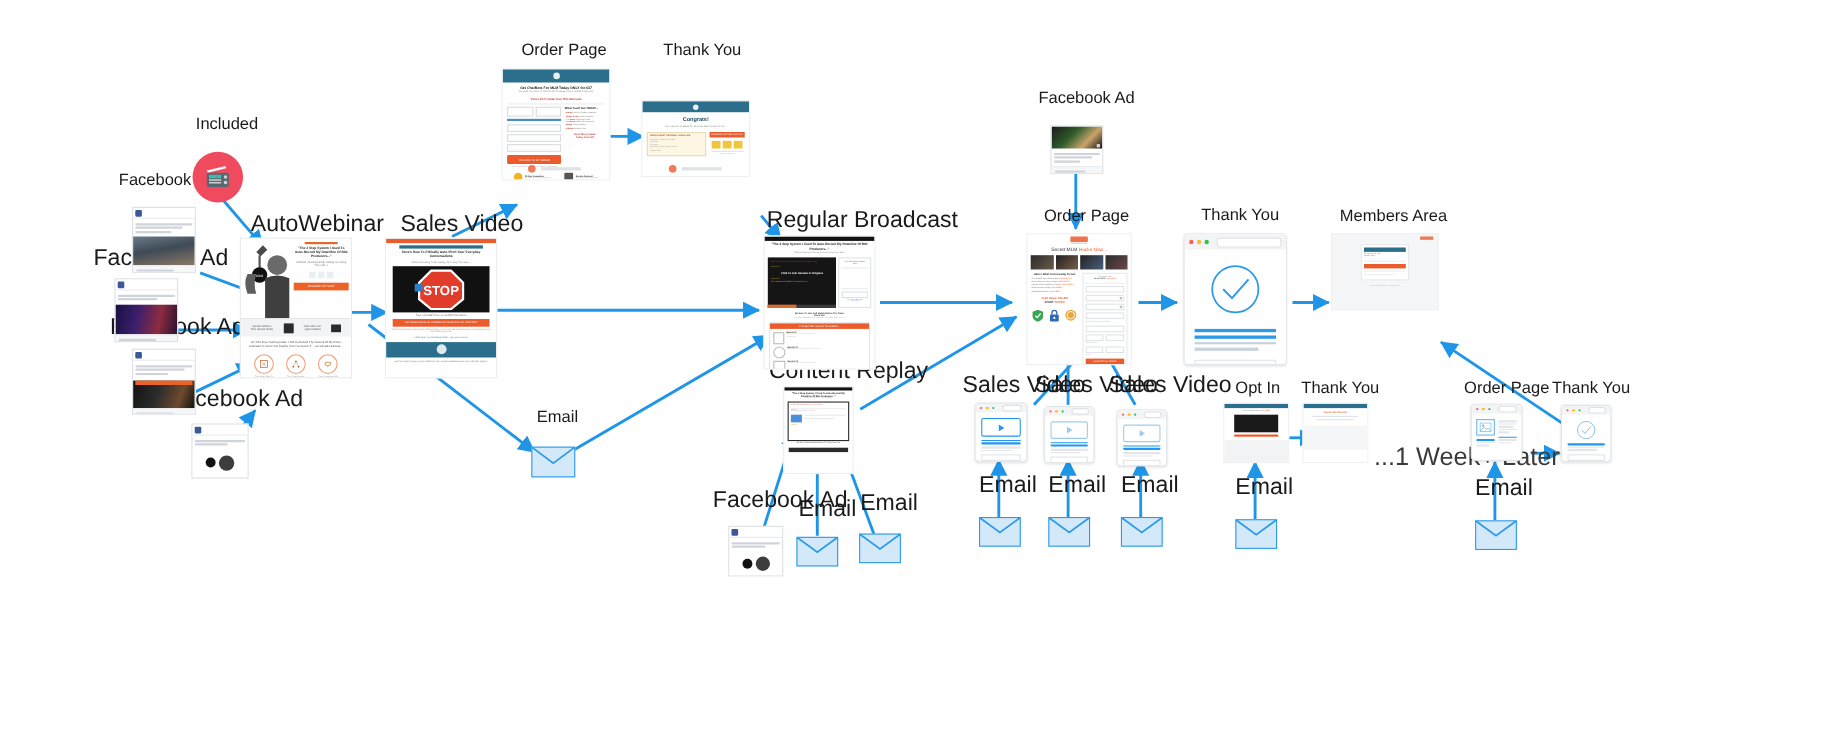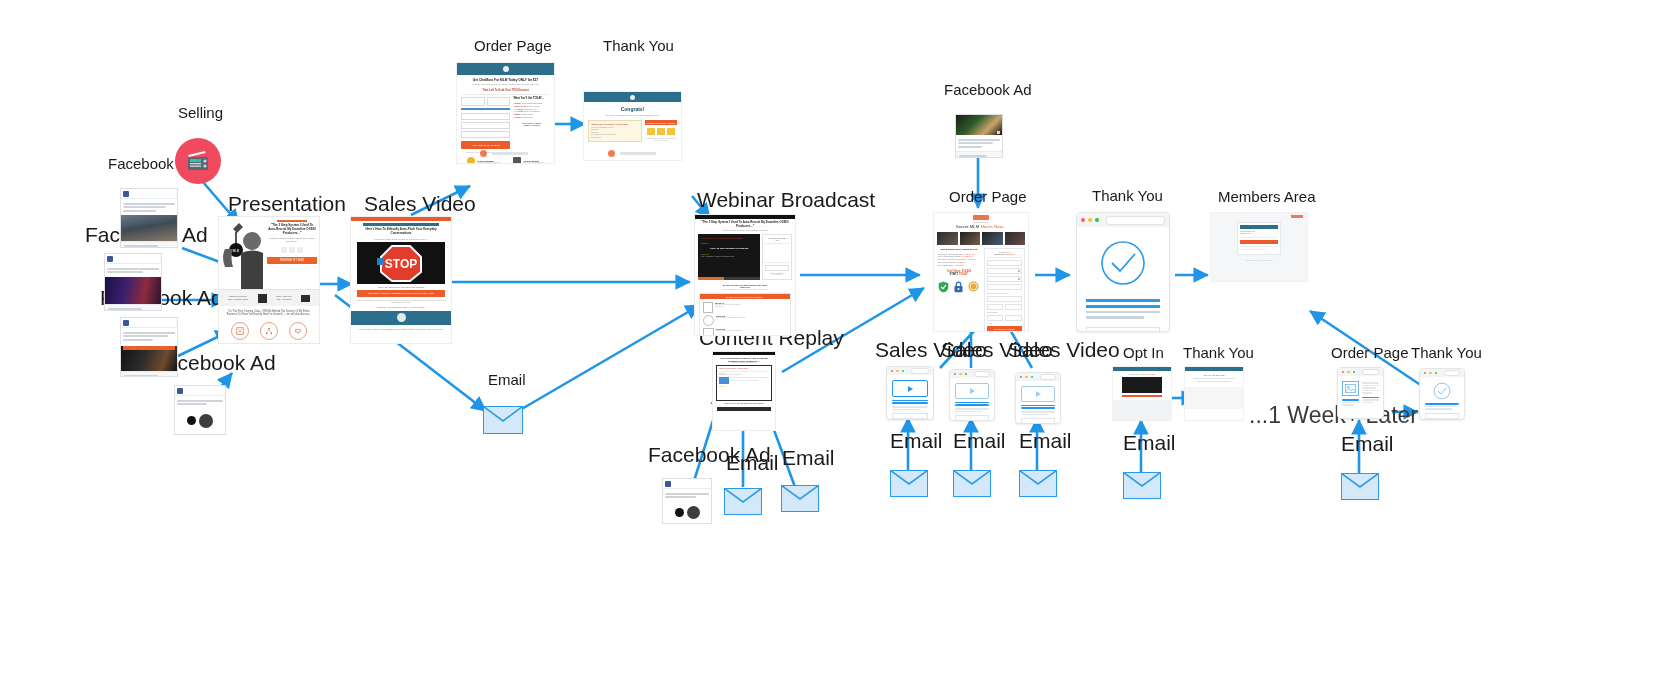--- a/index.html
+++ b/index.html
@@ -100,31 +100,31 @@
       <path d="M1172,398 L1196,398"></path>
 
       <path d="M1359,473 L1359,420"></path>
 
       <path d="M1392,412 L1418,412"></path>
 
       <path d="M1440,398 L1310,311"></path>
     </g>
   </svg>
 
-  <div class="lbl" style="left:178px;top:105px;">Selling</div>
+  <div class="lbl" style="left:178px;top:105px;">Included</div>
   <div class="lbl" style="left:108px;top:156px;">Facebook Ad</div>
   <div class="lbl big" style="left:85px;top:224px;">Facebook Ad</div>
   <div class="lbl big" style="left:100px;top:287px;">Facebook Ad</div>
   <div class="lbl big" style="left:153px;top:352px;">Facebook Ad</div>
-  <div class="lbl big" style="left:228px;top:193px;">Presentation</div>
+  <div class="lbl big" style="left:228px;top:193px;">AutoWebinar</div>
   <div class="lbl big" style="left:364px;top:193px;">Sales Video</div>
   <div class="lbl" style="left:474px;top:38px;">Order Page</div>
   <div class="lbl" style="left:603px;top:38px;">Thank You</div>
   <div class="lbl" style="left:488px;top:372px;">Email</div>
-  <div class="lbl big" style="left:697px;top:189px;">Webinar Broadcast</div>
+  <div class="lbl big" style="left:697px;top:189px;">Regular Broadcast</div>
   <div class="lbl big" style="left:699px;top:327px;">Content Replay</div>
   <div class="lbl big" style="left:648px;top:444px;">Facebook Ad</div>
   <div class="lbl big" style="left:726px;top:452px;">Email</div>
   <div class="lbl big" style="left:782px;top:447px;">Email</div>
   <div class="lbl" style="left:944px;top:82px;">Facebook Ad</div>
   <div class="lbl" style="left:949px;top:189px;">Order Page</div>
   <div class="lbl" style="left:1092px;top:188px;">Thank You</div>
   <div class="lbl" style="left:1218px;top:189px;">Members Area</div>
   <div class="lbl big" style="left:875px;top:339px;">Sales Video</div>
   <div class="lbl big" style="left:941px;top:339px;">Sales Video</div>

